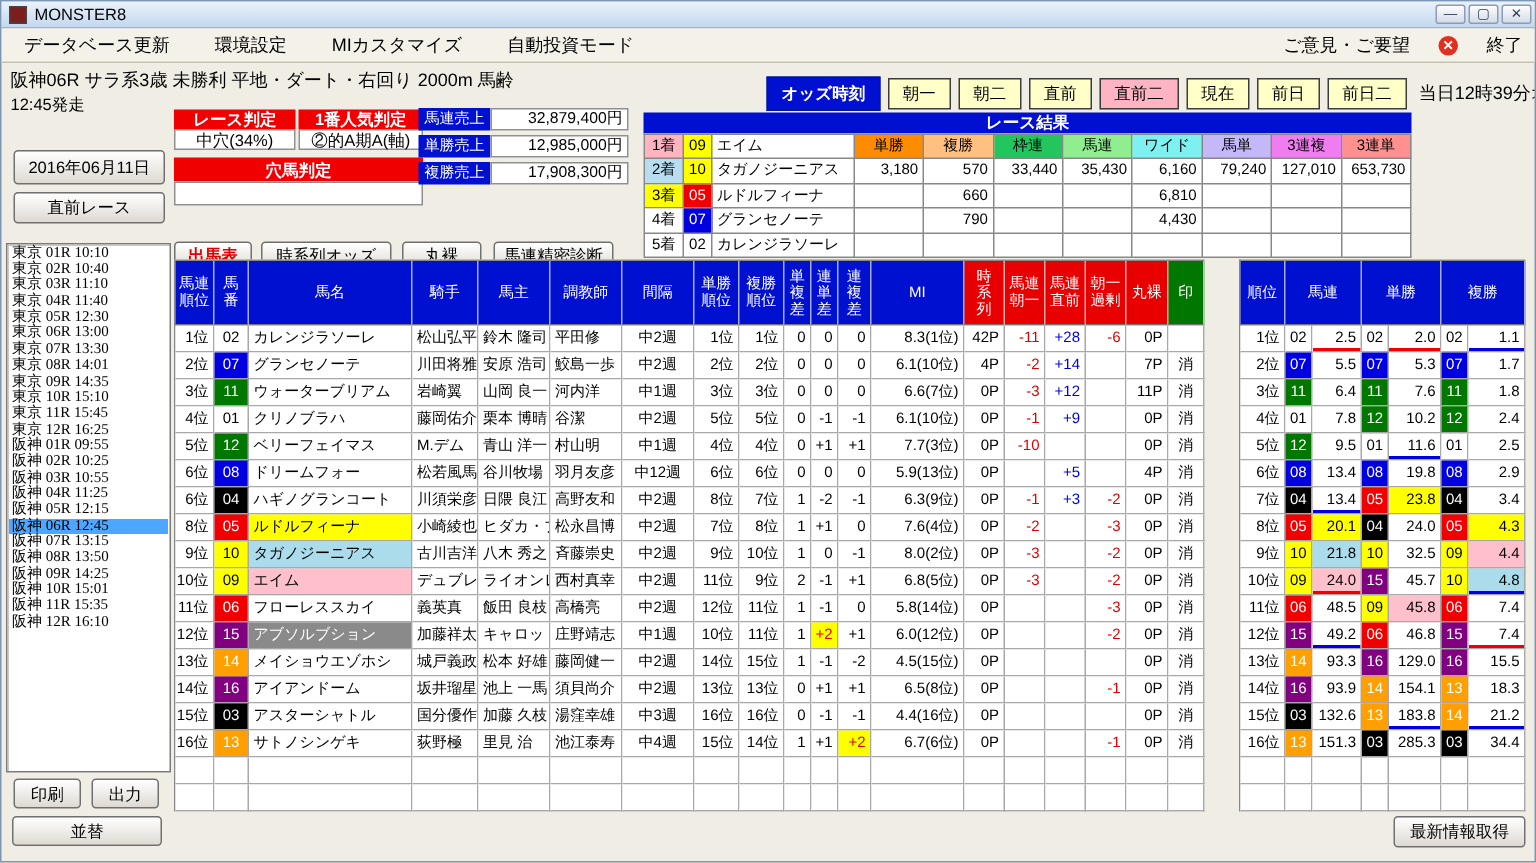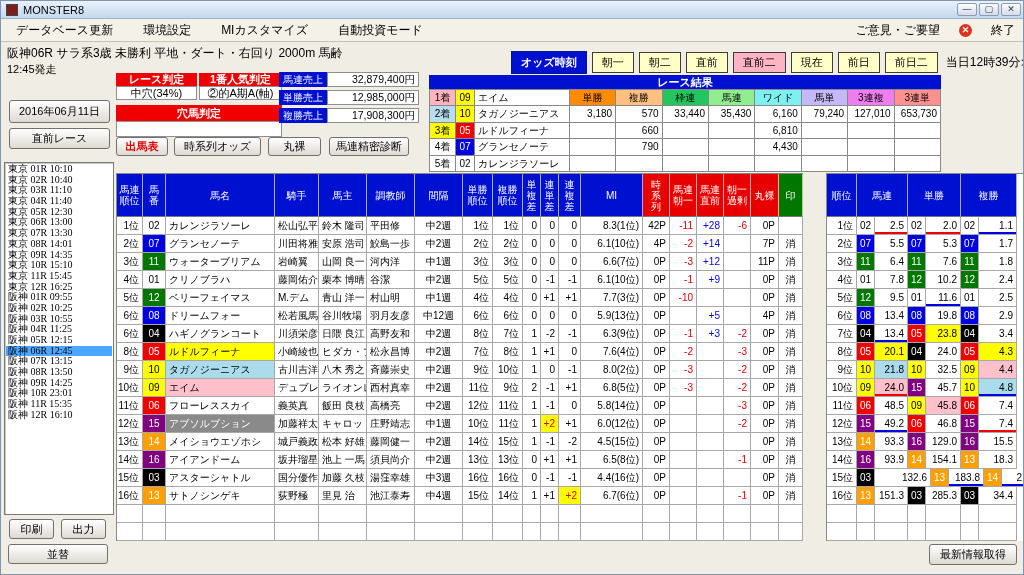--- a/index.html
+++ b/index.html
@@ -34,21 +34,21 @@
   .race-item.selected{background:#4da6ff}
   
   .red-label{position:absolute;background:#f00000;color:#fff;font-weight:bold;font-size:11px;display:flex;align-items:center;justify-content:center}
   .white-box{position:absolute;background:#fff;border:1px solid #8f8f8f;font-size:11px;display:flex;align-items:center;justify-content:center}
   
   #sales{position:absolute;left:278px;top:71px;width:141px}
   .sales-row{display:flex;margin-bottom:3px}
   .sales-label{width:48px;height:15px;background:#0010d0;color:#fff;font-size:10px;line-height:15px;text-align:center}
   .sales-value{width:92px;height:15px;background:#fff;border:1px solid #8f8f8f;font-size:10.5px;line-height:13px;text-align:right;padding-right:3px}
   
-  #actions{position:absolute;left:115px;top:136px;display:flex;height:19px}
+  #actions{position:absolute;left:115px;top:160px;display:flex;height:19px}
   .act-btn{height:19px}
   .act-btn:nth-child(1){width:52px;margin-right:6px}
   .act-btn:nth-child(2){width:87px;margin-right:7px}
   .act-btn:nth-child(3){width:53px;margin-right:8px}
   .act-btn:nth-child(4){width:80px}
   .accent{color:#e00000;font-weight:bold}
   
   #result{position:absolute;left:428px;top:74px;width:512px}
   #result-title{height:14px;background:#0010d0;color:#fff;font-size:11px;line-height:14px;text-align:center;font-weight:bold}
   #result-rows{border-left:1px solid #888;border-top:1px solid #888;background:#fff}
@@ -143,21 +143,21 @@
     <div class="race-item">東京 12R 16:25</div>
     <div class="race-item">阪神 01R 09:55</div>
     <div class="race-item">阪神 02R 10:25</div>
     <div class="race-item">阪神 03R 10:55</div>
     <div class="race-item">阪神 04R 11:25</div>
     <div class="race-item">阪神 05R 12:15</div>
     <div class="race-item selected">阪神 06R 12:45</div>
     <div class="race-item">阪神 07R 13:15</div>
     <div class="race-item">阪神 08R 13:50</div>
     <div class="race-item">阪神 09R 14:25</div>
-    <div class="race-item">阪神 10R 23:01</div>
+    <div class="race-item">阪神 10R 15:01</div>
     <div class="race-item">阪神 11R 15:35</div>
     <div class="race-item">阪神 12R 16:10</div>
   </div>
 
 <div class="red-label" style="left:115px;top:72px;width:81px;height:13px">レース判定</div>
 <div class="white-box" style="left:115px;top:85px;width:81px;height:14px">中穴(34%)</div>
 <div class="red-label" style="left:198px;top:72px;width:83px;height:13px">1番人気判定</div>
 <div class="white-box" style="left:198px;top:85px;width:83px;height:14px">②的A期A(軸)</div>
 <div class="red-label" style="left:115px;top:104px;width:166px;height:16px">穴馬判定</div>
 <div class="white-box" style="left:115px;top:120px;width:166px;height:16px"></div>
@@ -803,21 +803,21 @@
         <div class="mt-c a-c sw-purple" style="width: 18px;">16</div>
         <div class="mt-c a-r" style="width: 33px;">93.9</div>
         <div class="mt-c a-c sw-orange" style="width: 18px;">14</div>
         <div class="mt-c a-r" style="width: 35px;">154.1</div>
         <div class="mt-c a-c sw-orange" style="width: 18px;">13</div>
         <div class="mt-c a-r" style="width: 38px;">18.3</div>
       </div>
       <div class="mt-row">
         <div class="mt-c a-r" style="width: 30px;">15位</div>
         <div class="mt-c a-c sw-black" style="width: 18px;">03</div>
-        <div class="mt-c a-r" style="width: 56px;">132.6</div>
+        <div class="mt-c a-r" style="width: 33px;">132.6</div>
         <div class="mt-c a-c sw-orange" style="width: 18px;">13</div>
         <div class="mt-c a-r ul-blue" style="width: 35px;">183.8</div>
         <div class="mt-c a-c sw-orange" style="width: 18px;">14</div>
         <div class="mt-c a-r ul-blue" style="width: 38px;">21.2</div>
       </div>
       <div class="mt-row">
         <div class="mt-c a-r" style="width: 30px;">16位</div>
         <div class="mt-c a-c sw-orange" style="width: 18px;">13</div>
         <div class="mt-c a-r" style="width: 33px;">151.3</div>
         <div class="mt-c a-c sw-black" style="width: 18px;">03</div>

